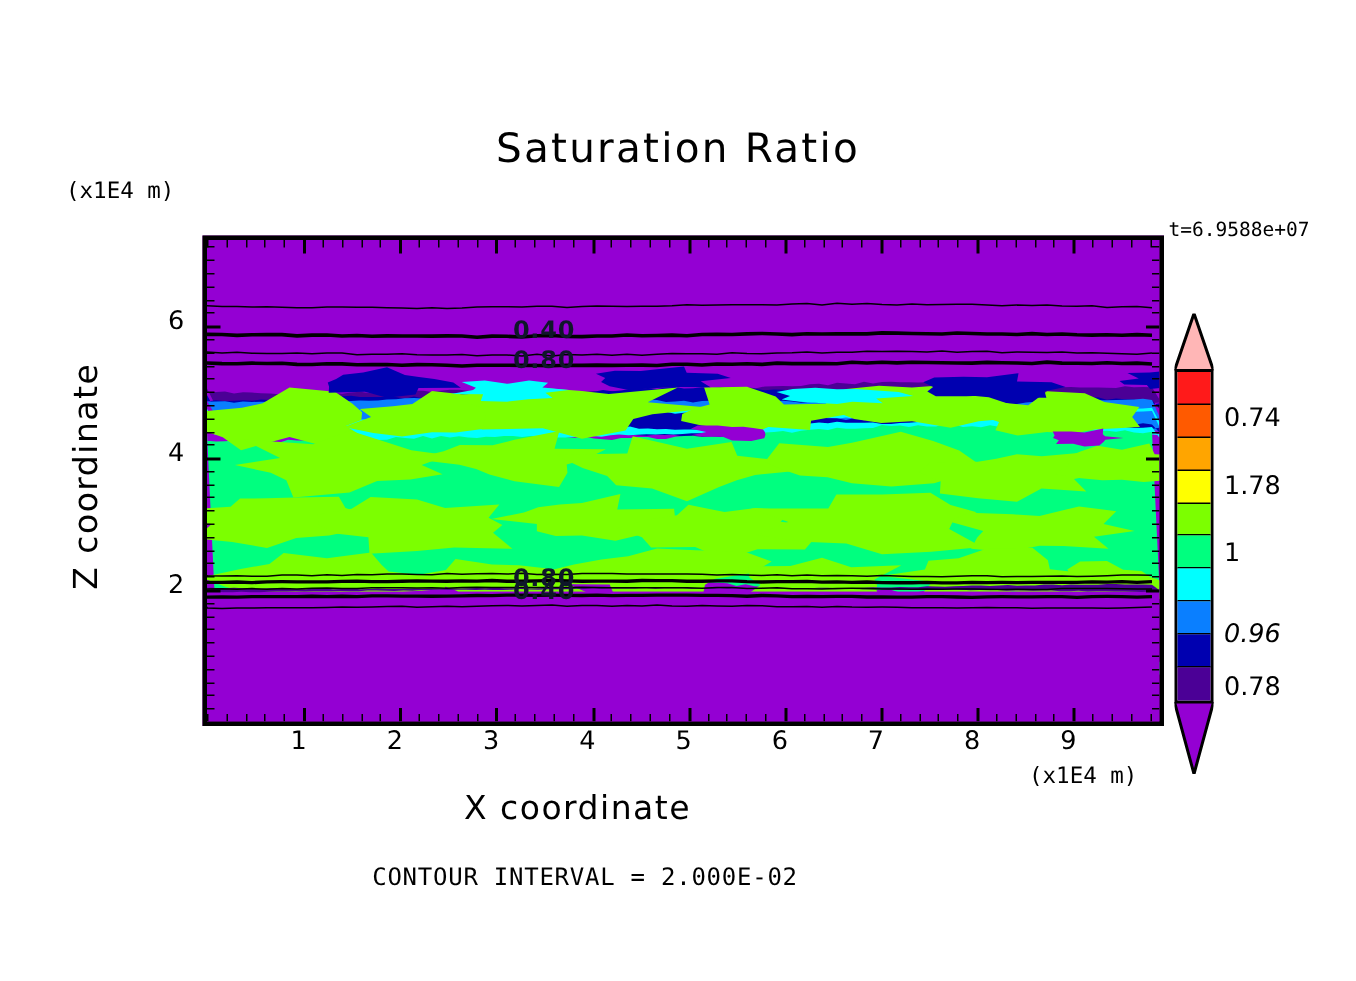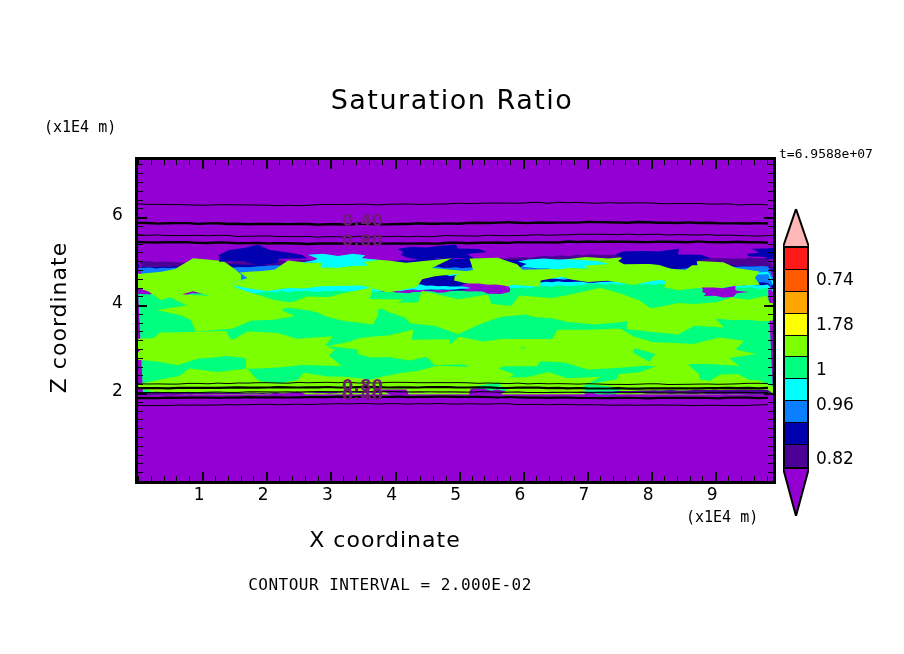--- a/index.html
+++ b/index.html
@@ -46,21 +46,21 @@
   .ytick-major-r{height:2px;width:9px;right:0;}
   .ytick-minor-r{height:1px;width:5px;right:0;}
 
   .xlab{position:absolute;top:484px;font-size:17px;transform:translateX(-50%);
         font-family:"DejaVu Sans",sans-serif;}
   .ylab{position:absolute;left:112px;font-size:17px;transform:translateY(-50%);text-align:right;
         font-family:"DejaVu Sans",sans-serif;}
 
   
   .clab{position:absolute;font-size:16px;font-family:"DejaVu Sans",sans-serif;
-        color:#701a75;font-weight:600;transform:translate(-50%,-50%);letter-spacing:0.5px;}
+        color:#0f172a;font-weight:600;transform:translate(-50%,-50%);letter-spacing:0.5px;}
 
   
   #colorbar{left:783px;top:246px;width:26px;height:223px;border:2px solid #000;box-sizing:border-box;}
   .cb-band{width:100%;border-bottom:1.6px solid #000;box-sizing:border-box;}
   .cb-band:last-child{border-bottom:none;}
   #cb-cap-top{left:783px;top:209px;width:26px;height:38px;}
   #cb-cap-bottom{left:783px;top:468px;width:26px;height:48px;}
   .cb-lab{position:absolute;left:816px;font-size:17px;transform:translateY(-50%);
           font-family:"DejaVu Sans",sans-serif;}
 </style>
@@ -363,15 +363,15 @@
     <div class="cb-band" style="background: rgb(0, 0, 176); height: 10%;"></div>
     <div class="cb-band" style="background: rgb(75, 0, 150); height: 10%;"></div>
   </div>
 <svg class="abs" id="cb-cap-bottom" viewBox="0 0 26 48" preserveAspectRatio="none">
     <polygon points="0,0 26,0 13,48" fill="#9400D3" stroke="#000" stroke-width="2"></polygon>
   </svg>
 <div id="cb-label-host">
     <div class="cb-lab" style="top: 279.45px;">0.74</div>
     <div class="cb-lab" style="top: 324.05px;">1.78</div>
     <div class="cb-lab" style="top: 368.65px;">1</div>
-    <div class="cb-lab" style="top: 404px;">0.96</div>
-    <div class="cb-lab" style="top: 457.85px;">0.82</div>
+    <div class="cb-lab" style="top: 423px; font-style: italic;">0.96</div>
+    <div class="cb-lab" style="top: 457.85px;">0.78</div>
   </div>
 
 </body></html>

